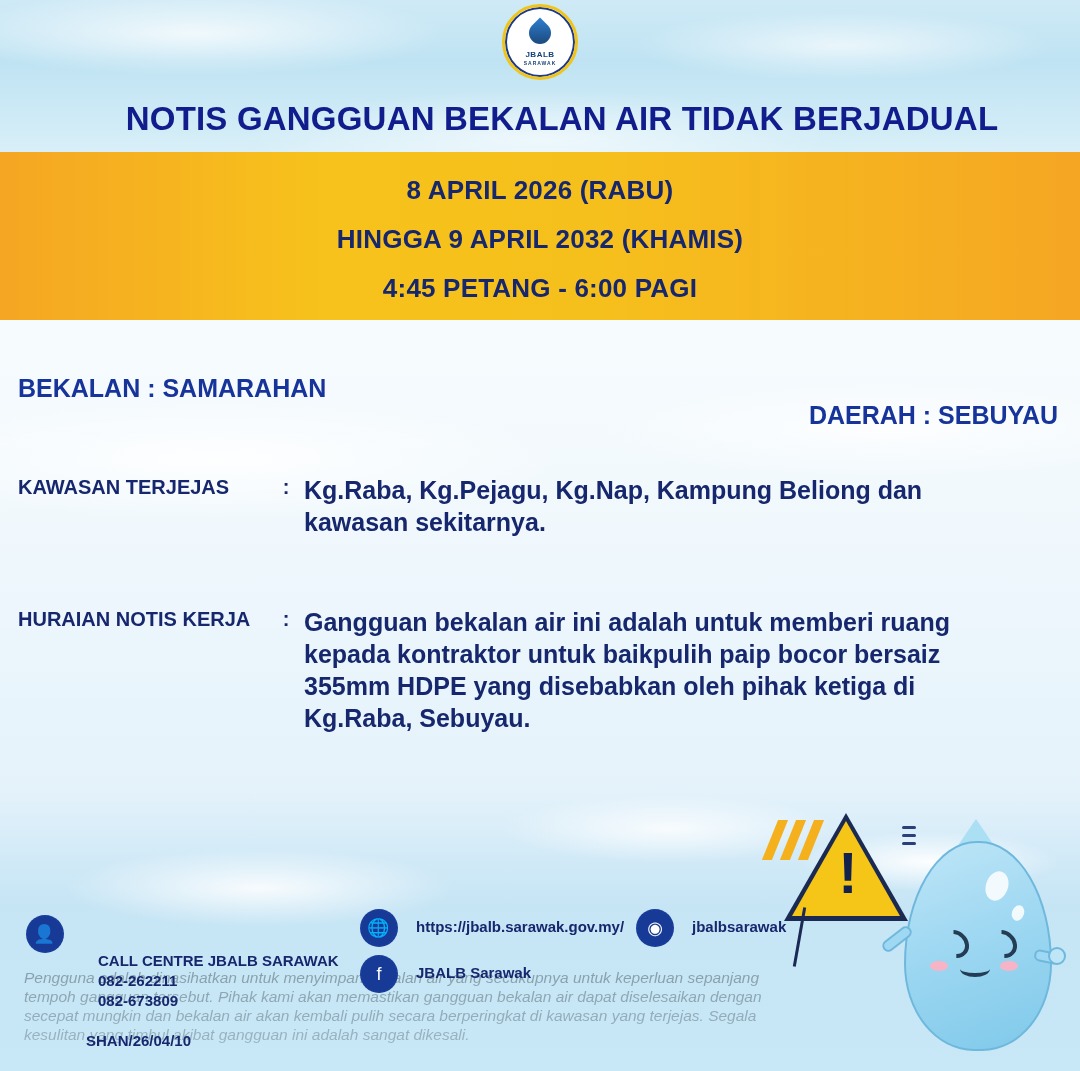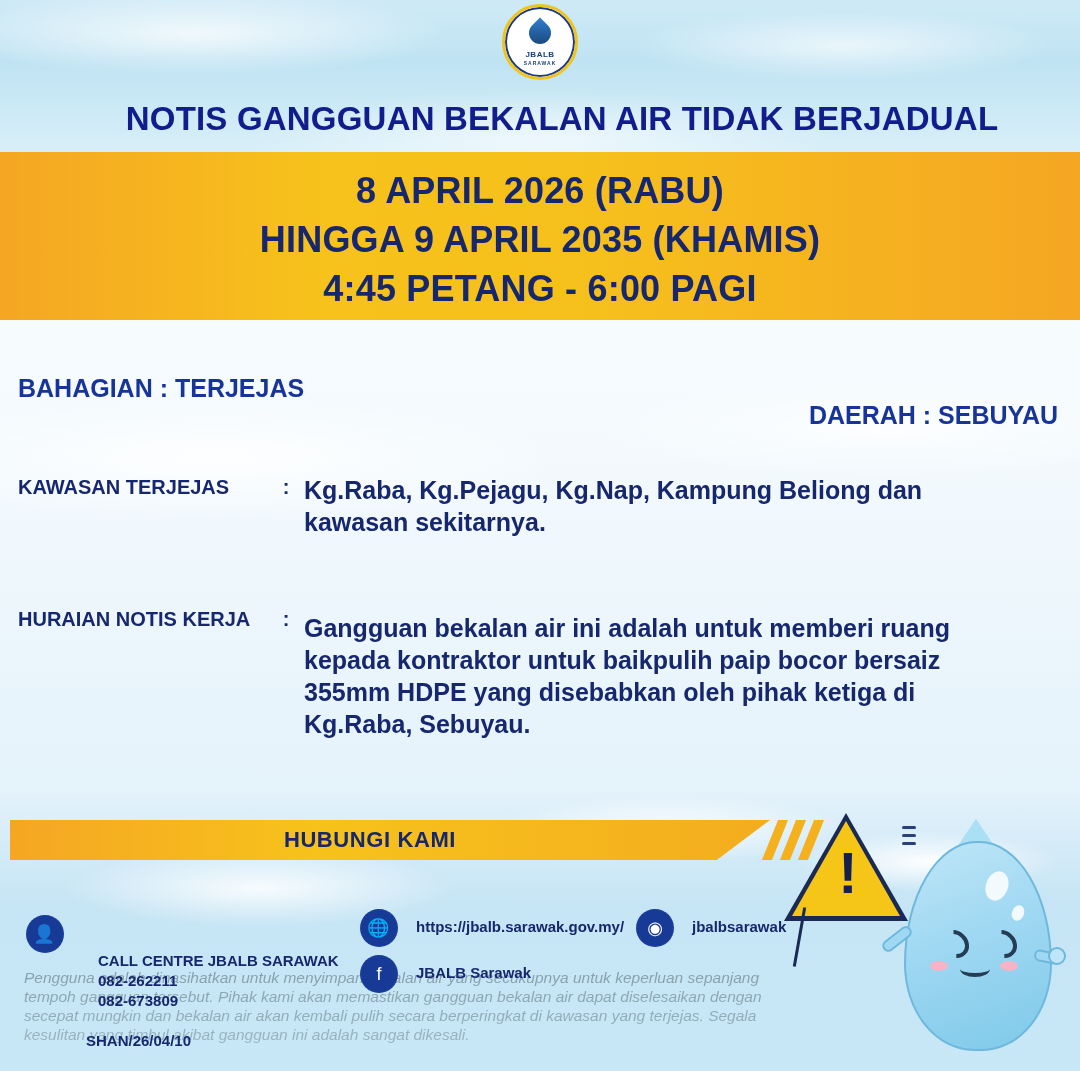--- a/index.html
+++ b/index.html
@@ -75,21 +75,21 @@
   .dateband {
     position:relative;
     height:168px;
     background:linear-gradient(90deg,#f5a623 0%, #f7c21b 30%, #f6c01c 55%, #f5a623 100%);
     text-align:center;
     padding-top:14px;
   }
   .dateband div{
     color:#16276e;
     font-weight:bold;
-    font-size:36px;
+    font-size:26px;
     line-height:49px;
     letter-spacing:.2px;
   }
 
   
   .body-area { position:relative; height:751px; }
   .body-area::before{
     content:"";
     position:absolute; left:0; right:0; top:0; height:100%;
     background:
@@ -129,21 +129,21 @@
   }
   .field .value {
     color:#16276e; font-weight:bold; font-size:25px;
     line-height:32px;
     max-width:700px;
   }
   #kawasan-field { margin-top:66px; }
   #kawasan-field .label { width:250px; }
   #huraian-field { margin-top:68px; }
   #huraian-field .label { width:250px; }
-  #huraian-field .value { max-width:710px;margin-top:6px; }
+  #huraian-field .value { max-width:710px; }
 
   .note {
     position:absolute;
     left:24px; top:600px;
     width:760px;
     font-style:italic;
     font-size:15.5px;
     line-height:19px;
     color:#2a2a2a;
   }
@@ -271,28 +271,28 @@
       <div class="ring"></div>
       <div class="drop"></div>
       <div class="jb">JBALB</div>
       <div class="swk">SARAWAK</div>
     </div>
     <div class="header-title">NOTIS GANGGUAN BEKALAN AIR TIDAK BERJADUAL</div>
   </div>
 
   <div class="dateband">
     <div>8 APRIL 2026 (RABU)</div>
-    <div>HINGGA 9 APRIL 2035 (KHAMIS)</div>
+    <div>HINGGA 9 APRIL 2032 (KHAMIS)</div>
     <div>4:45 PETANG - 6:00 PAGI</div>
   </div>
 
   <div class="body-area">
 
     <div class="division-row">
-      <div class="division">BAHAGIAN : TERJEJAS</div>
+      <div class="division">BEKALAN : SAMARAHAN</div>
       <div class="district">DAERAH : SEBUYAU</div>
     </div>
 
     <div class="field" id="kawasan-field">
       <div class="label">KAWASAN TERJEJAS</div>
       <div class="colon">:</div>
       <div class="value">Kg.Raba, Kg.Pejagu, Kg.Nap, Kampung Beliong dan kawasan sekitarnya.</div>
     </div>
 
     <div class="field" id="huraian-field">
@@ -327,23 +327,20 @@
       <div class="cheek l"></div>
       <div class="cheek r"></div>
       <div class="smile"></div>
       <div class="arm l"></div>
       <div class="arm r"></div>
       <div class="hand"></div>
 
     </div>
   </div>
 
-  <div class="contact-band">
-    <span>HUBUNGI KAMI</span>
-  </div>
   <div class="slashes">
       <i></i>
       <i></i>
       <i></i>
     </div>
 
   <div class="contacts">
 
     <div class="circ" style="left:26px; bottom:118px;">👤</div>
     <div class="call-block">

